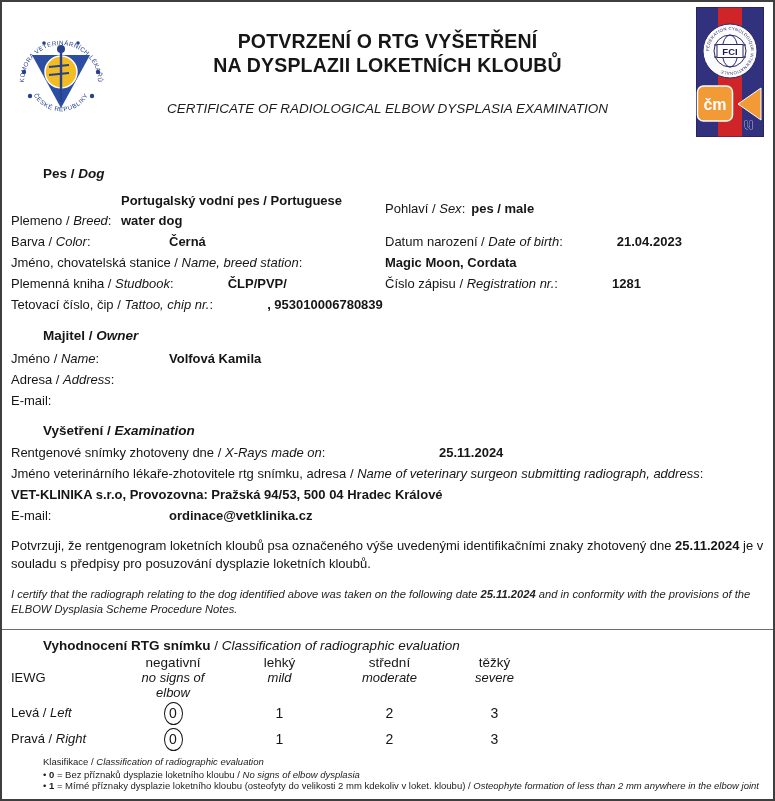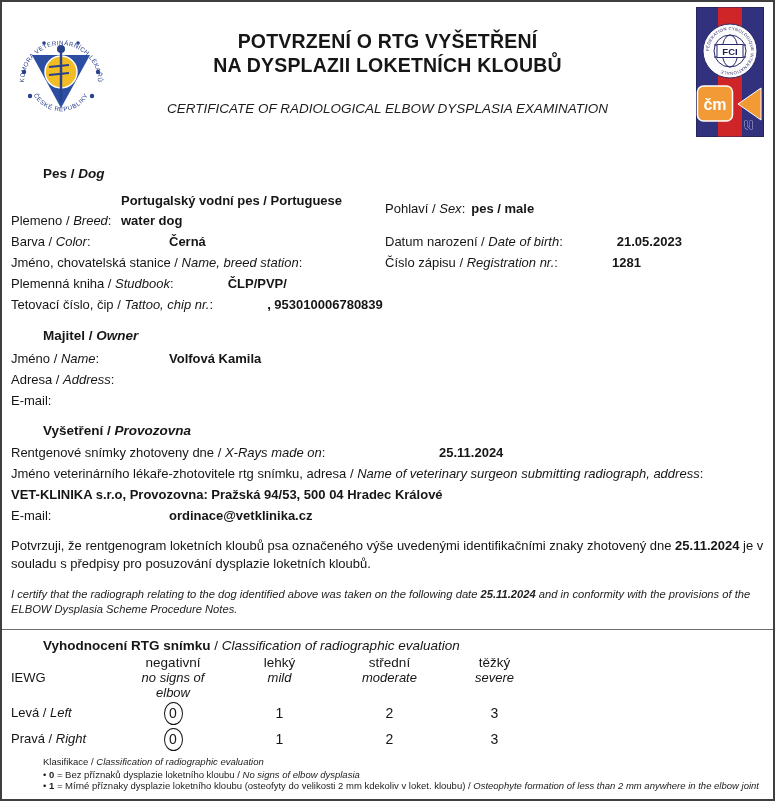--- a/index.html
+++ b/index.html
@@ -143,21 +143,24 @@
         </div>
       </div>
 
       <div>
         <div class="r-2line">
           <span class="lbl"><span>Pohlaví</span><span> / </span><span class="it">Sex</span><span>:</span></span>
           <span class="val gap">pes / male</span>
         </div>
         <div class="row h21">
           <span class="lbl"><span>Datum narození</span><span> / </span><span class="it">Date of birth</span><span>:</span></span>
-          <span class="val gap">21.05.2023</span>
+          <span class="val gap">21.04.2023</span>
+        </div>
+        <div class="row h21">
+          <span class="val">Magic Moon, Cordata</span>
         </div>
         <div class="row h21">
           <span class="lbl"><span>Číslo zápisu</span><span> / </span><span class="it">Registration nr.</span><span>:</span></span>
           <span class="val gap">1281</span>
         </div>
       </div>
     </div>
   </div>
 
   <div style="margin-top:13px">
@@ -173,21 +176,21 @@
       <span class="val gap"></span>
     </div>
     <div class="row h21">
       <span class="lbl"><span>E-mail</span><span>:</span></span>
       <span class="val gap"></span>
     </div>
   </div>
 
   <div style="margin-top:12px">
     <div class="sec-head">
-      <span>Vyšetření</span><span> / </span><span class="it">Provozovna</span>
+      <span>Vyšetření</span><span> / </span><span class="it">Examination</span>
     </div>
     <div class="row h21" style="margin-top:4px">
       <span class="lbl" style="width:380px"><span>Rentgenové snímky zhotoveny dne</span><span> / </span><span class="it">X-Rays made on</span><span>:</span></span>
       <span class="val">25.11.2024</span>
     </div>
     <div class="row h21">
       <span><span>Jméno veterinárního lékaře-zhotovitele rtg snímku, adresa</span><span> / </span><span class="it">Name of veterinary surgeon submitting radiograph, address</span><span>:</span></span>
     </div>
     <div class="row h21">
       <span class="val">VET-KLINIKA s.r.o, Provozovna: Pražská 94/53, 500 04 Hradec Králové</span>

